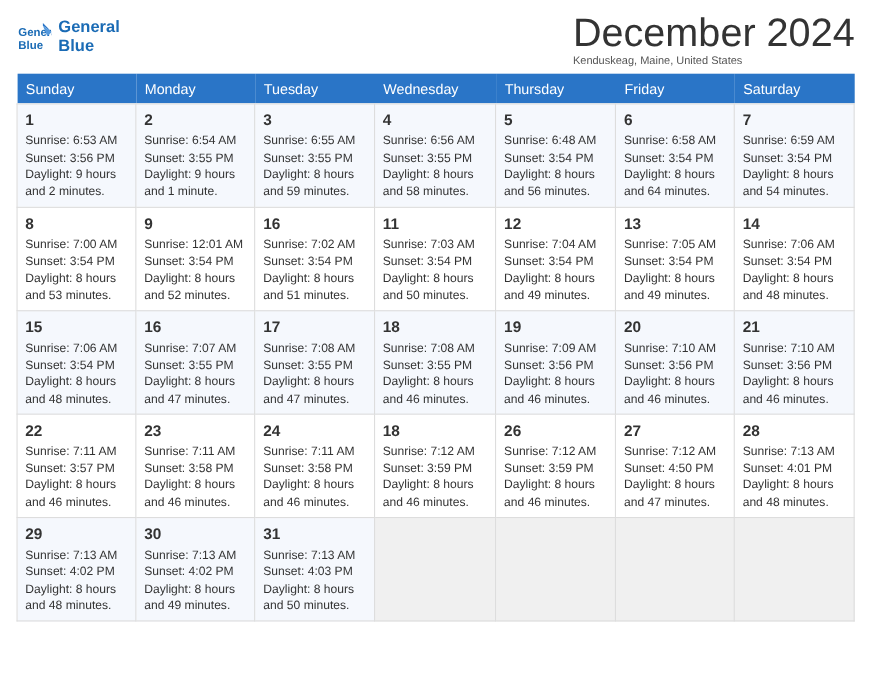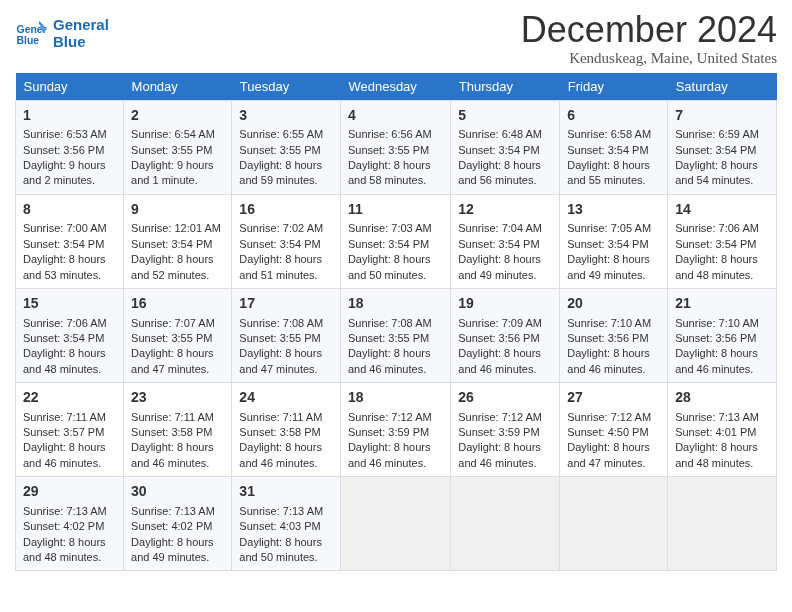--- a/index.html
+++ b/index.html
@@ -20,32 +20,30 @@
       display: flex;
       align-items: center;
       gap: 4px;
       margin-top: 6px;
     }
     .logo-icon {
       width: 32px;
       height: 32px;
     }
     .title-area {
-      text-align: right;
     }
     .main-title {
       font-size: 36px;
       font-weight: normal;
       color: #333;
       line-height: 1.1;
     }
     .subtitle {
-      font-size: 15px;
+      font-size: 10px;
       color: #555;
-      font-family: Liberation Serif, serif;
     }
     table {
       width: 100%;
       border-collapse: collapse;
       font-size: 11px;
       border-radius: 28px;
     }
     thead tr th {
       background-color: #2a75c7;
       color: #fff;
@@ -141,21 +139,21 @@
         <td>
           <span class="day-num">5</span>
           <div>Sunrise: 6:48 AM</div>
           <div>Sunset: 3:54 PM</div>
           <div>Daylight: 8 hours and 56 minutes.</div>
         </td>
         <td>
           <span class="day-num">6</span>
           <div>Sunrise: 6:58 AM</div>
           <div>Sunset: 3:54 PM</div>
-          <div>Daylight: 8 hours and 55 minutes.</div>
+          <div>Daylight: 8 hours and 64 minutes.</div>
         </td>
         <td>
           <span class="day-num">7</span>
           <div>Sunrise: 6:59 AM</div>
           <div>Sunset: 3:54 PM</div>
           <div>Daylight: 8 hours and 54 minutes.</div>
         </td>
       </tr>
       <tr>
         <td>

